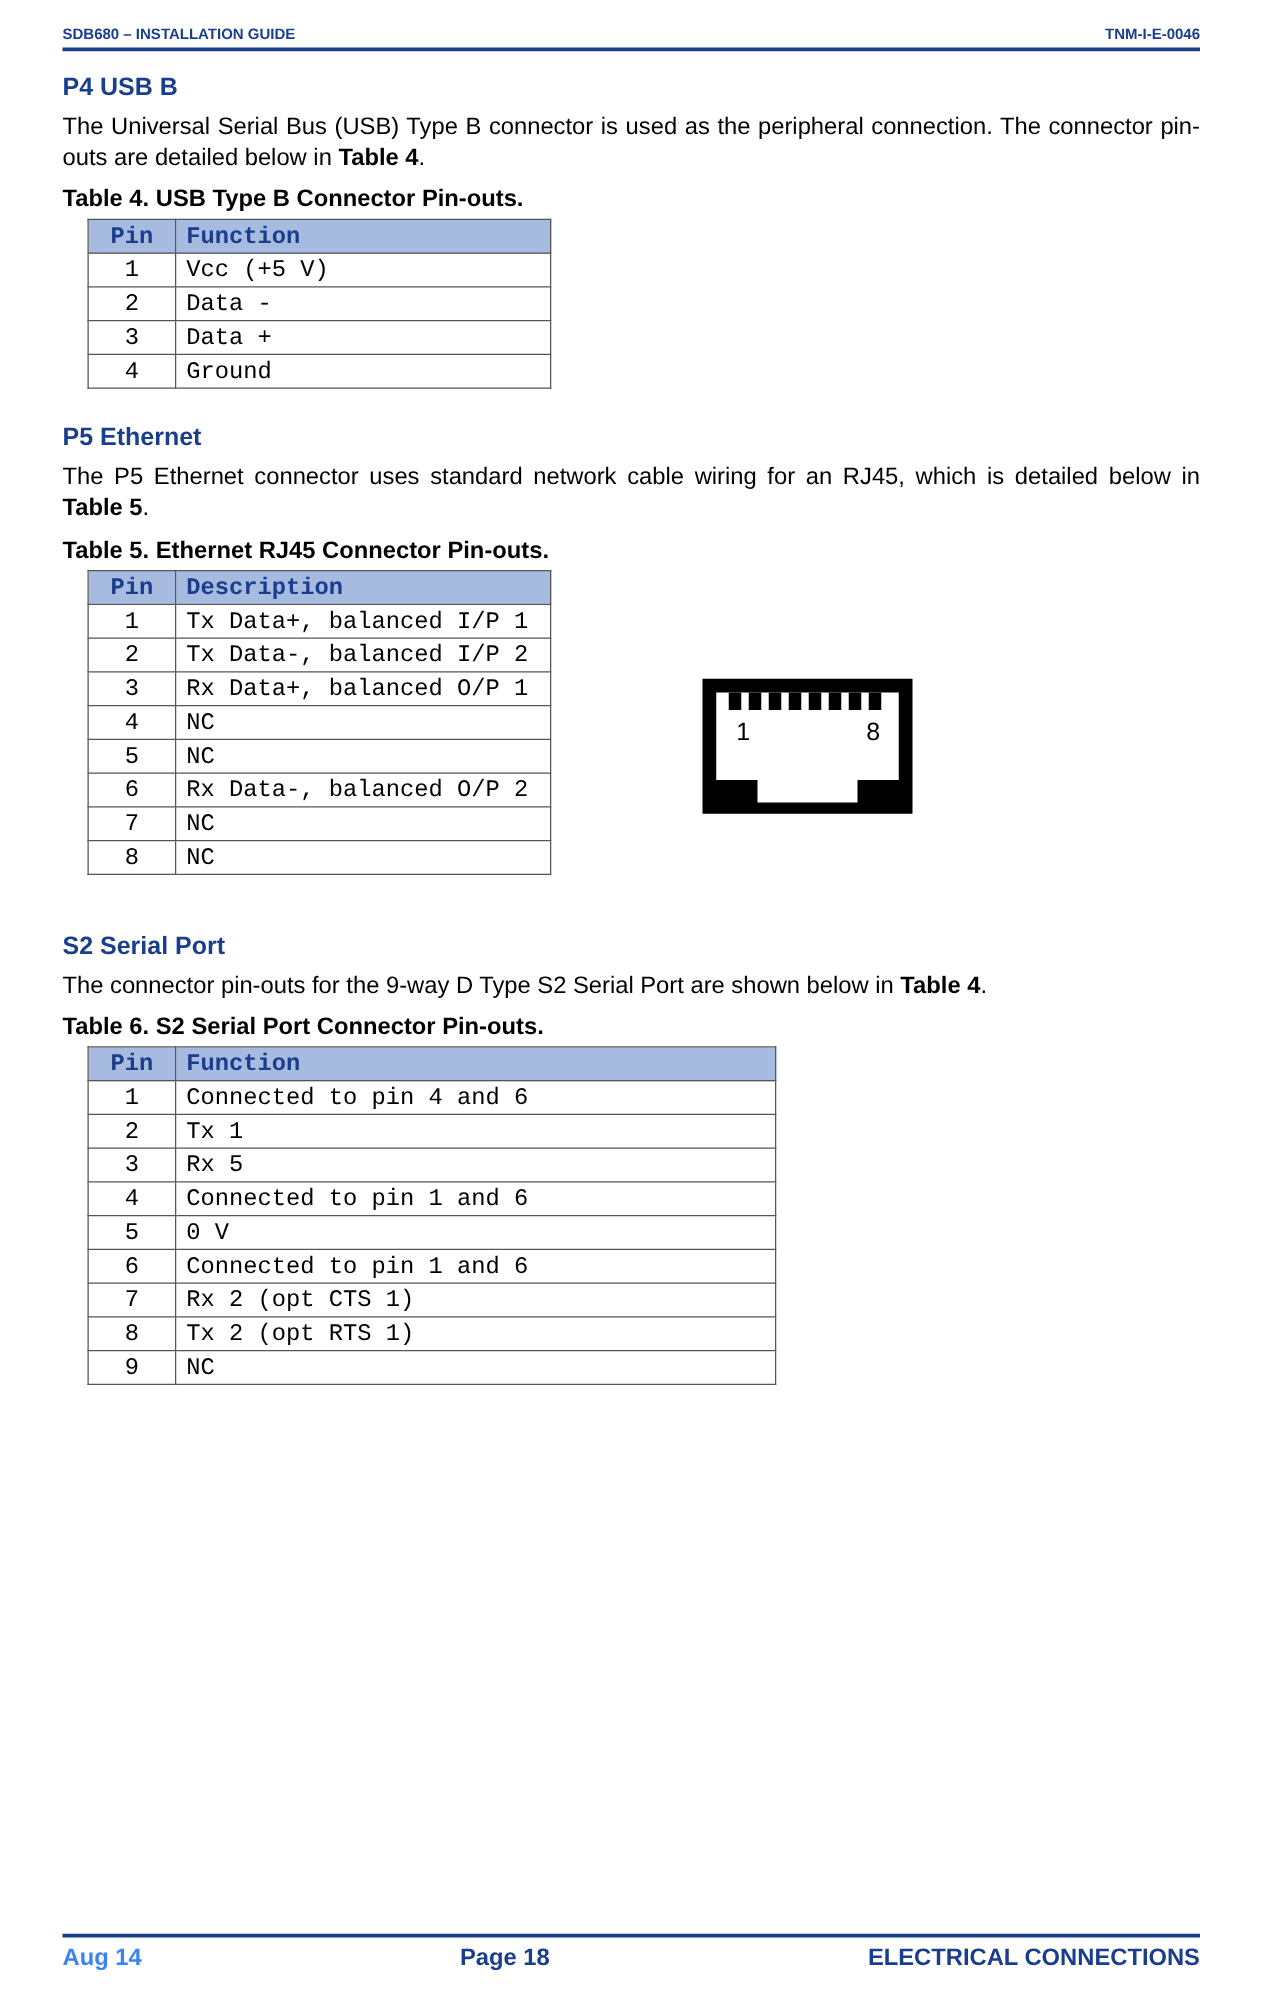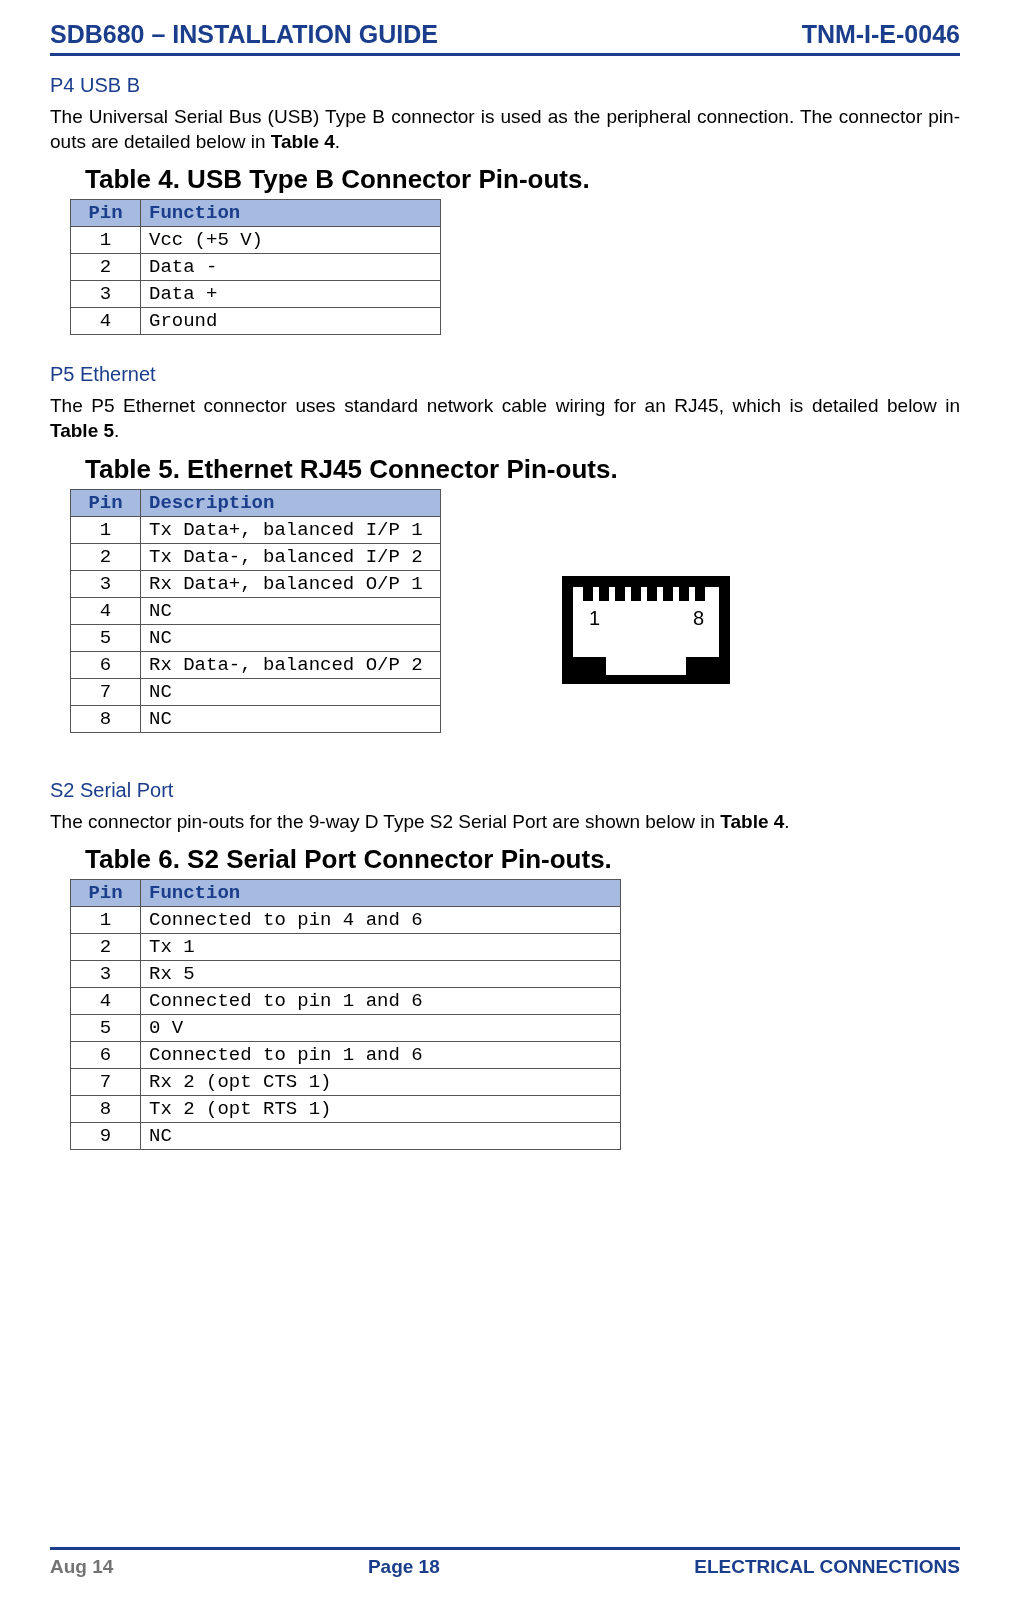--- a/index.html
+++ b/index.html
@@ -11,45 +11,44 @@
       color: #000;
       position: relative;
       padding: 20px 50px 0 50px;
     }
     .header-row {
       display: flex;
       justify-content: space-between;
       border-bottom: 3px solid #1a3d8c;
       padding-bottom: 4px;
       font-family: Arial, sans-serif;
-      font-size: 25px;
+      font-size: 12px;
       font-weight: bold;
       gap: 42px;
     }
     .header-left { color: #1a3d8c; }
     .header-right { color: #1a3d8c; }
     .section-title {
       color: #1a3d8c;
-      font-weight: normal;
+      font-weight: bold;
       font-size: 20px;
       margin-top: 18px;
       margin-bottom: 8px;
     }
     .body-text {
       font-size: 19px;
       line-height: 1.3;
       text-align: justify;
       margin-bottom: 10px;
     }
     .table-caption {
-      font-size: 26px;
+      font-size: 19px;
       font-weight: bold;
       margin-top: 8px;
       margin-bottom: 4px;
-      margin-left: 35px;
     }
     table {
       border-collapse: collapse;
       margin-left: 20px;
       margin-bottom: 28px;
     }
     th, td {
       border: 1px solid #555;
       padding: 2px 8px;
       font-size: 19px;
@@ -77,21 +76,21 @@
       bottom: 30px;
       left: 50px;
       right: 50px;
       border-top: 3px solid #1a3d8c;
       display: flex;
       justify-content: space-between;
       padding-top: 6px;
       font-size: 19px;
       font-weight: bold;
     }
-    .footer-left { color: #737373; }
+    .footer-left { color: #3b82f6; }
     .footer-center { color: #1a3d8c; }
     .footer-right { color: #1a3d8c; }
     b { font-weight: bold; }
   </style>
 </head>
 <body>
 
 <div class="header-row">
   <span class="header-left">SDB680 – INSTALLATION GUIDE</span>
   <span class="header-right">TNM-I-E-0046</span>

